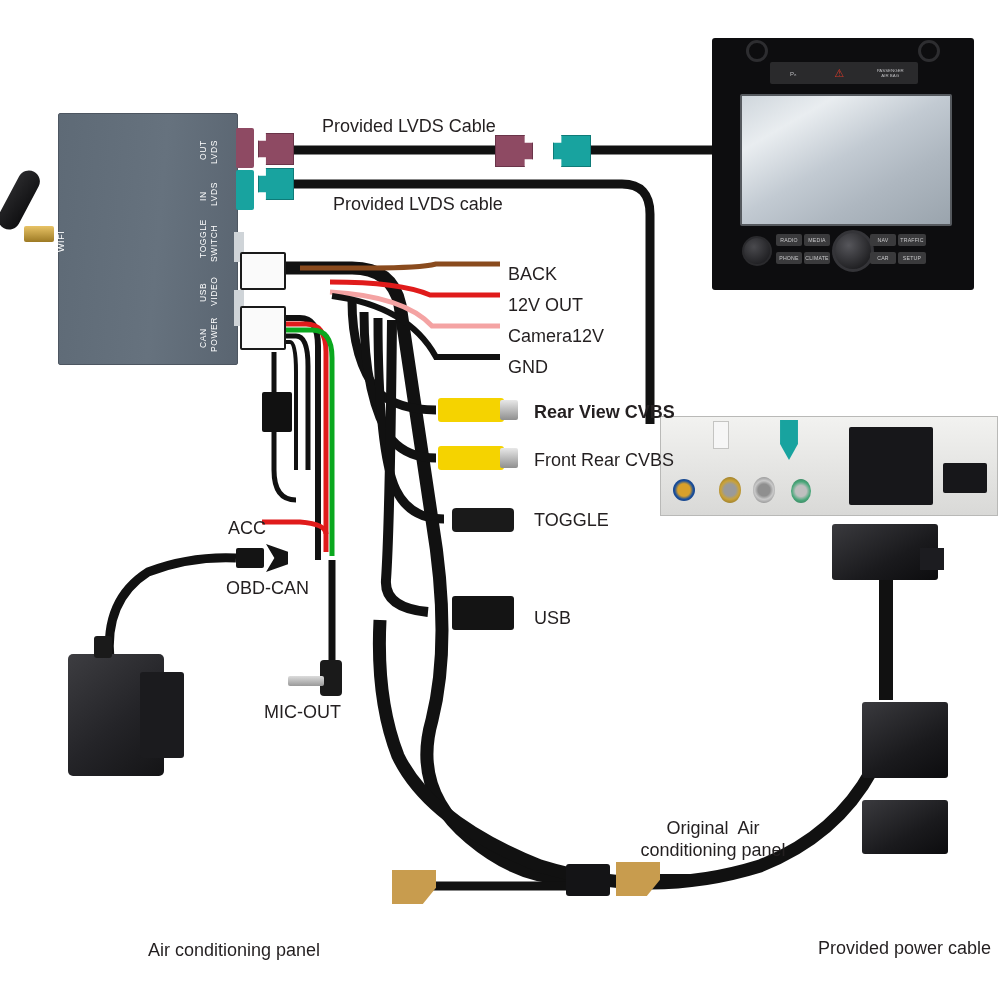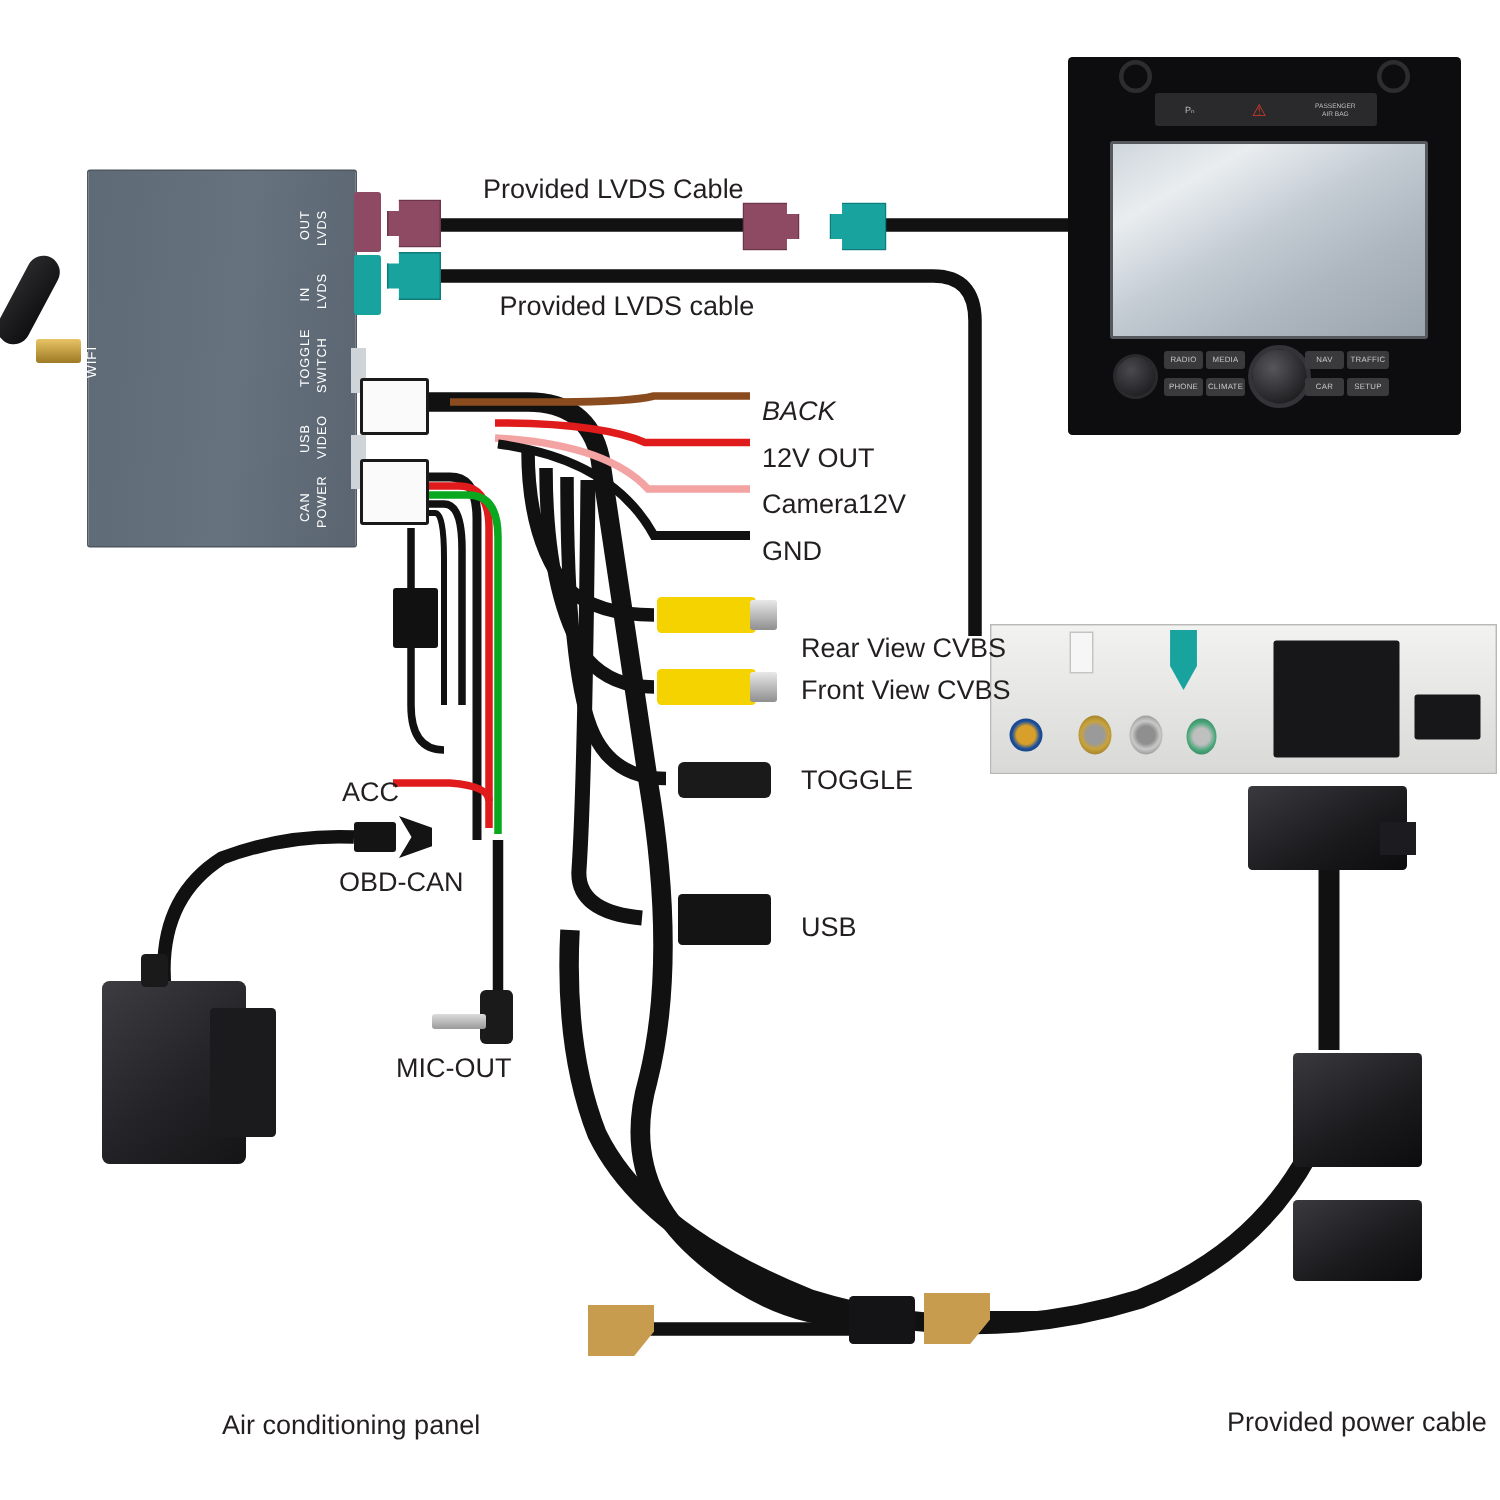--- a/index.html
+++ b/index.html
@@ -201,27 +201,29 @@
 
   <div style="position:absolute;left:392px;top:870px;width:44px;height:34px;background:#c89c4e;
               clip-path:polygon(0 0,100% 0,100% 52%,70% 100%,0 100%);"></div>
   <div style="position:absolute;left:566px;top:864px;width:44px;height:32px;background:#141416;border-radius:3px;"></div>
   <div style="position:absolute;left:616px;top:862px;width:44px;height:34px;background:#c89c4e;
               clip-path:polygon(0 0,100% 0,100% 52%,70% 100%,0 100%);"></div>
 
 
   <div class="lbl" style="left:322px;top:116px;">Provided LVDS Cable</div>
   <div class="lbl" style="left:333px;top:194px;">Provided LVDS cable</div>
-  <div class="lbl" style="left:508px;top:264px;font-style:italic;">BACK</div>
+  <div class="lbl" style="left:508px;top:264px;">BACK</div>
   <div class="lbl" style="left:508px;top:295px;">12V OUT</div>
   <div class="lbl" style="left:508px;top:326px;">Camera12V</div>
   <div class="lbl" style="left:508px;top:357px;">GND</div>
-  <div class="lbl" style="left:534px;top:422px;">Rear View CVBS</div>
-  <div class="lbl" style="left:534px;top:450px;">Front View CVBS</div>
+  <div class="lbl" style="left:534px;top:402px;font-weight:bold;">Rear View CVBS</div>
+  <div class="lbl" style="left:534px;top:450px;">Front Rear CVBS</div>
   <div class="lbl" style="left:534px;top:510px;">TOGGLE</div>
   <div class="lbl" style="left:534px;top:608px;">USB</div>
   <div class="lbl" style="left:228px;top:518px;">ACC</div>
   <div class="lbl" style="left:226px;top:578px;">OBD-CAN</div>
   <div class="lbl" style="left:264px;top:702px;">MIC-OUT</div>
   <div class="lbl" style="left:148px;top:940px;">Air conditioning panel</div>
+  <div class="lbl c" style="left:618px;top:818px;width:190px;">Original  Air
+conditioning panel</div>
   <div class="lbl" style="left:818px;top:938px;">Provided power cable</div>
 
 </div>
 
 </body></html>

